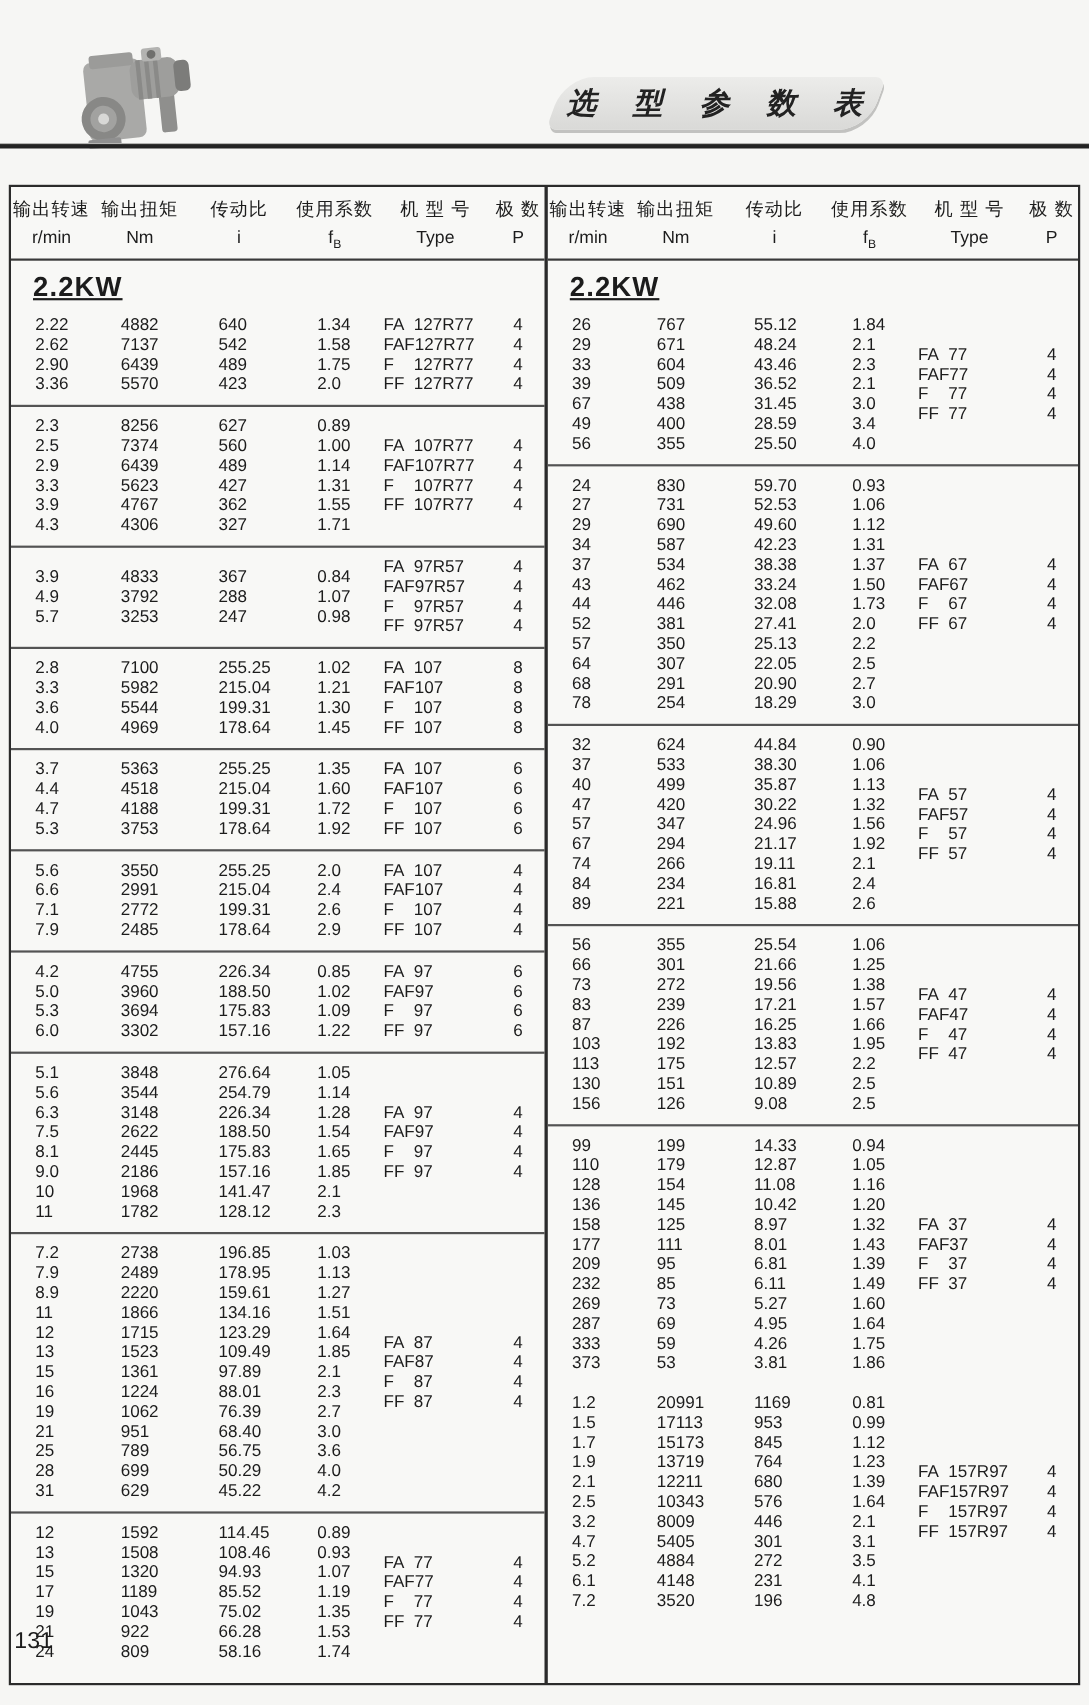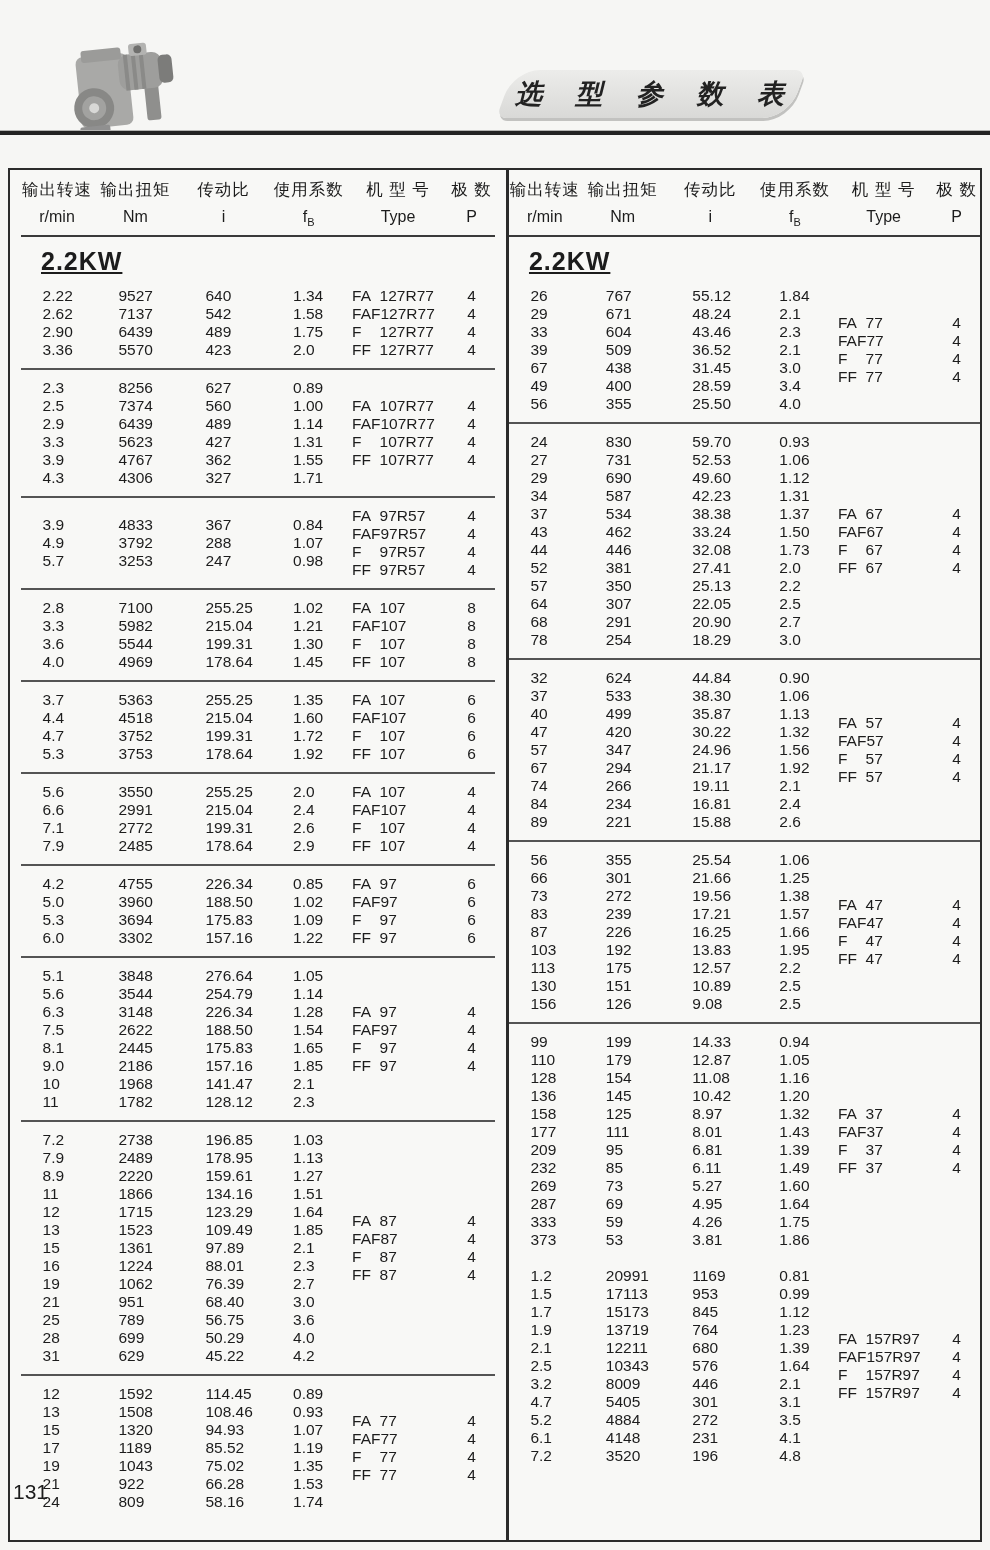--- a/index.html
+++ b/index.html
@@ -13,21 +13,21 @@
           transform:skewX(-20deg);border-radius:26px 10px 26px 10px;
           box-shadow:2px 3px 0 #c2c2c0;display:flex;align-items:center;justify-content:center;}
   .banner .banner-text{transform:skewX(20deg);font-style:italic;font-weight:bold;
           font-size:27px;letter-spacing:13px;color:#222;white-space:nowrap;padding-left:10px;}
   .rule{position:absolute;left:0;top:130px;width:990px;height:5px;
         border-top:1px solid #b5b5b3;background:#232323;box-sizing:border-box;}
 
   
   .table-frame{position:absolute;left:8px;top:168px;width:974px;display:flex;
         border:2px solid #2b2b2b;background:#f8f8f6;box-sizing:border-box;}
-  .half{width:50%;box-sizing:border-box;padding-bottom:20px;margin-left:11px;}
+  .half{width:50%;box-sizing:border-box;padding-bottom:10px;}
   .half.right{border-left:3px solid #2b2b2b;}
 
   
   .head{display:grid;grid-template-columns:15.2% 17.9% 19.3% 16.6% 21.1% 9.9%;
         padding:9px 0 7px;border-bottom:2px solid #3a3a3a;}
   .head .hcol{text-align:center;}
   .head .zh{display:block;font-size:16.5px;letter-spacing:1px;white-space:nowrap;}
   .head .unit{display:block;font-size:16px;padding-top:7px;}
   .head sub{font-size:11px;}
 
@@ -103,21 +103,21 @@
           </div>
           <div class="hcol">
             <span class="zh">极  数</span>
             <span class="unit">P</span>
           </div>
         </div>
         <div class="sec-label">2.2KW</div>
         <div class="block">
           <div class="nums">
             <div class="cell">2.22</div>
-            <div class="cell">9527</div>
+            <div class="cell">4882</div>
             <div class="cell">640</div>
             <div class="cell">1.34</div>
             <div class="cell">2.62</div>
             <div class="cell">7137</div>
             <div class="cell">542</div>
             <div class="cell">1.58</div>
             <div class="cell">2.90</div>
             <div class="cell">6439</div>
             <div class="cell">489</div>
             <div class="cell">1.75</div>
@@ -267,21 +267,21 @@
           <div class="nums">
             <div class="cell">3.7</div>
             <div class="cell">5363</div>
             <div class="cell">255.25</div>
             <div class="cell">1.35</div>
             <div class="cell">4.4</div>
             <div class="cell">4518</div>
             <div class="cell">215.04</div>
             <div class="cell">1.60</div>
             <div class="cell">4.7</div>
-            <div class="cell">3752</div>
+            <div class="cell">4188</div>
             <div class="cell">199.31</div>
             <div class="cell">1.72</div>
             <div class="cell">5.3</div>
             <div class="cell">3753</div>
             <div class="cell">178.64</div>
             <div class="cell">1.92</div>
           </div>
           <div class="types">
             <div class="type-row">
               <span class="tname"><span class="tprefix">FA</span><span class="tmodel">107</span></span>

